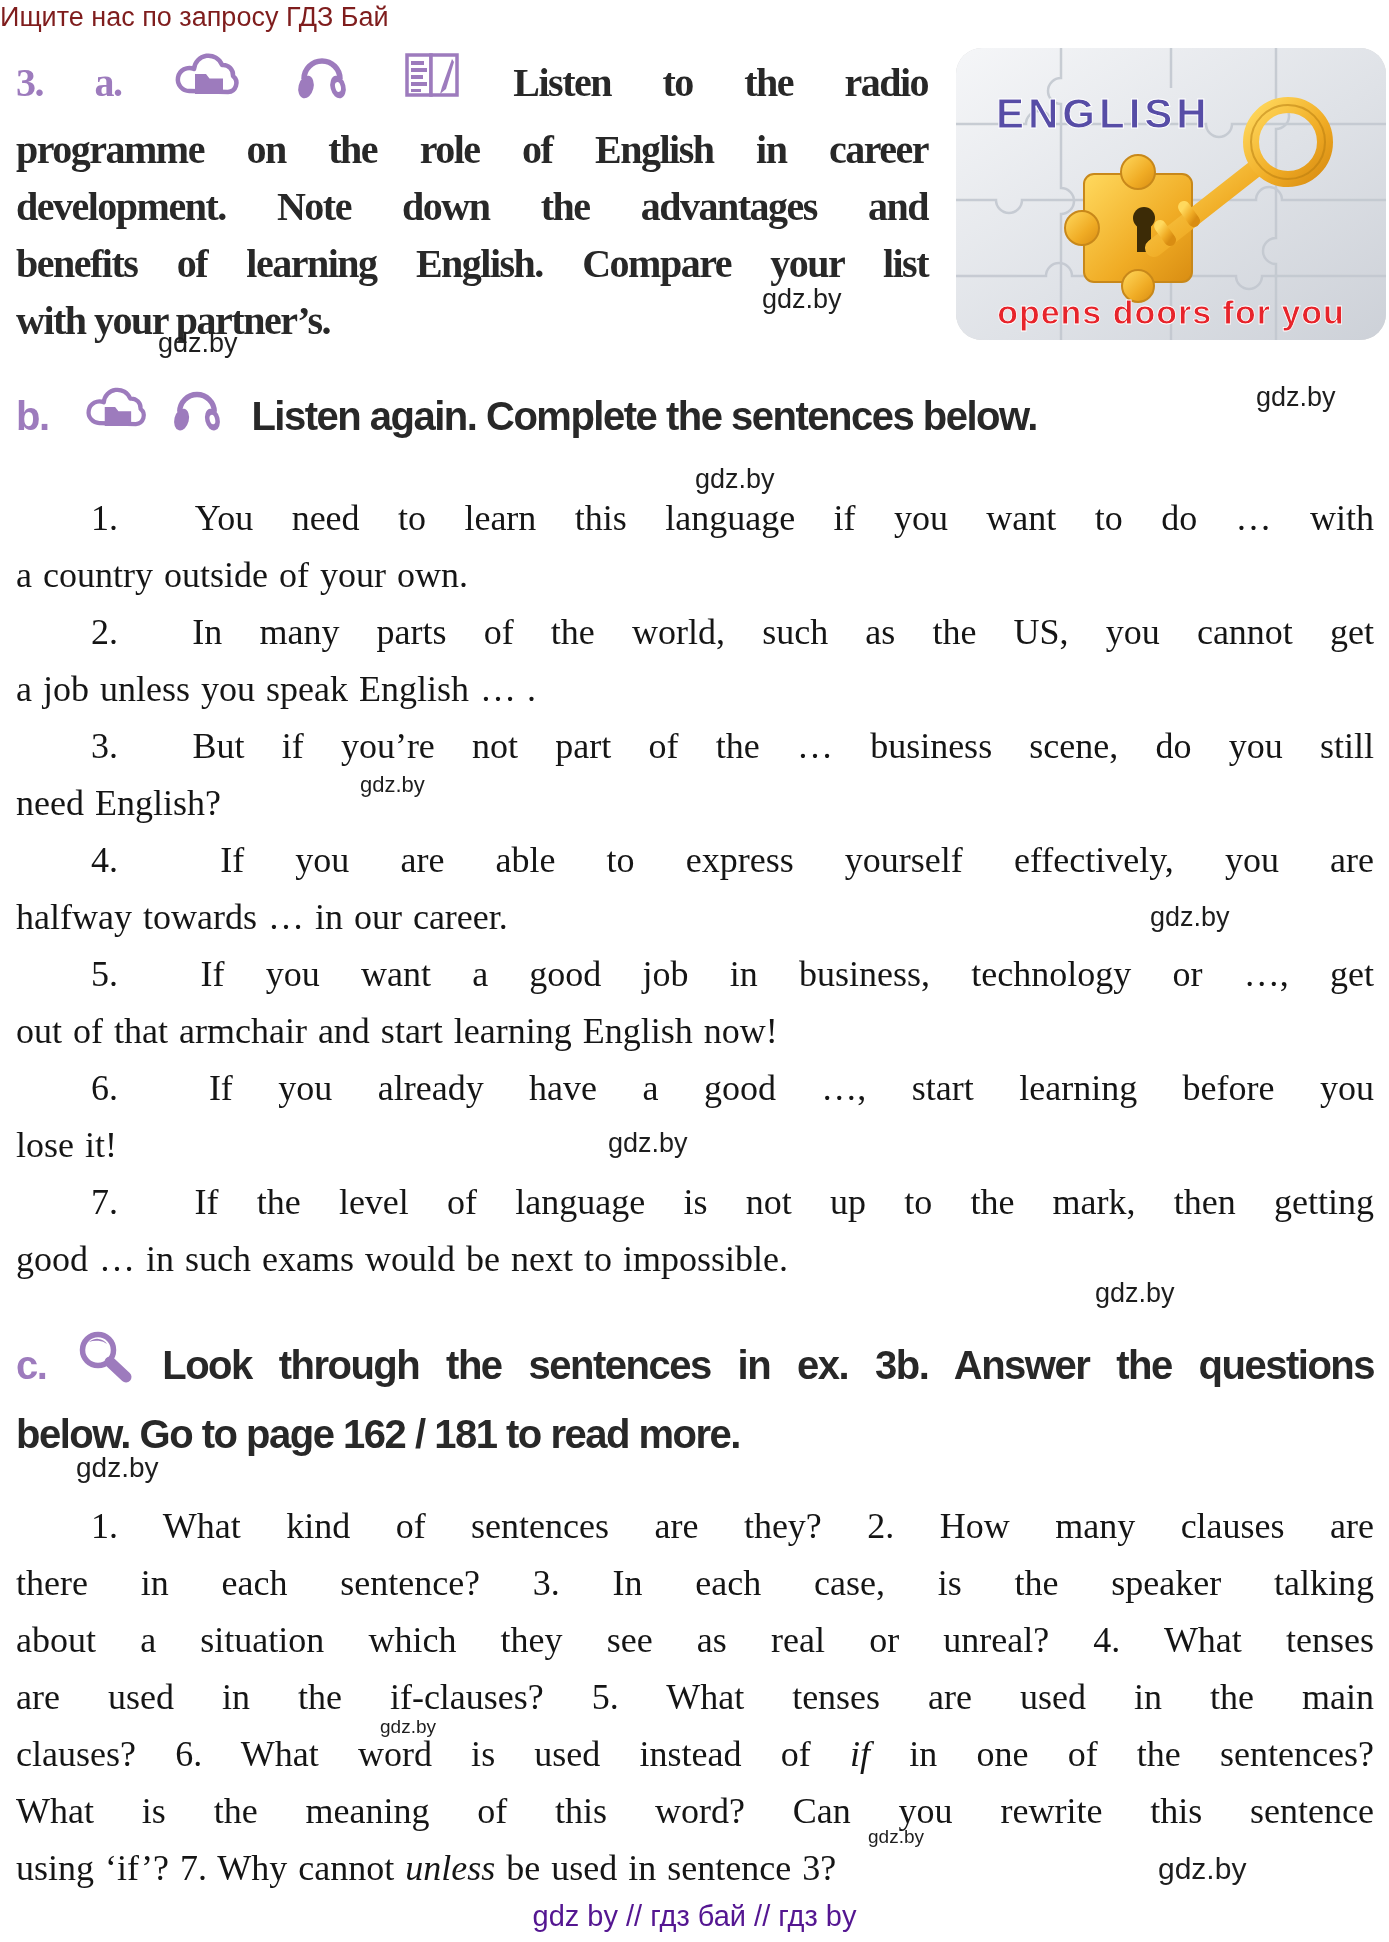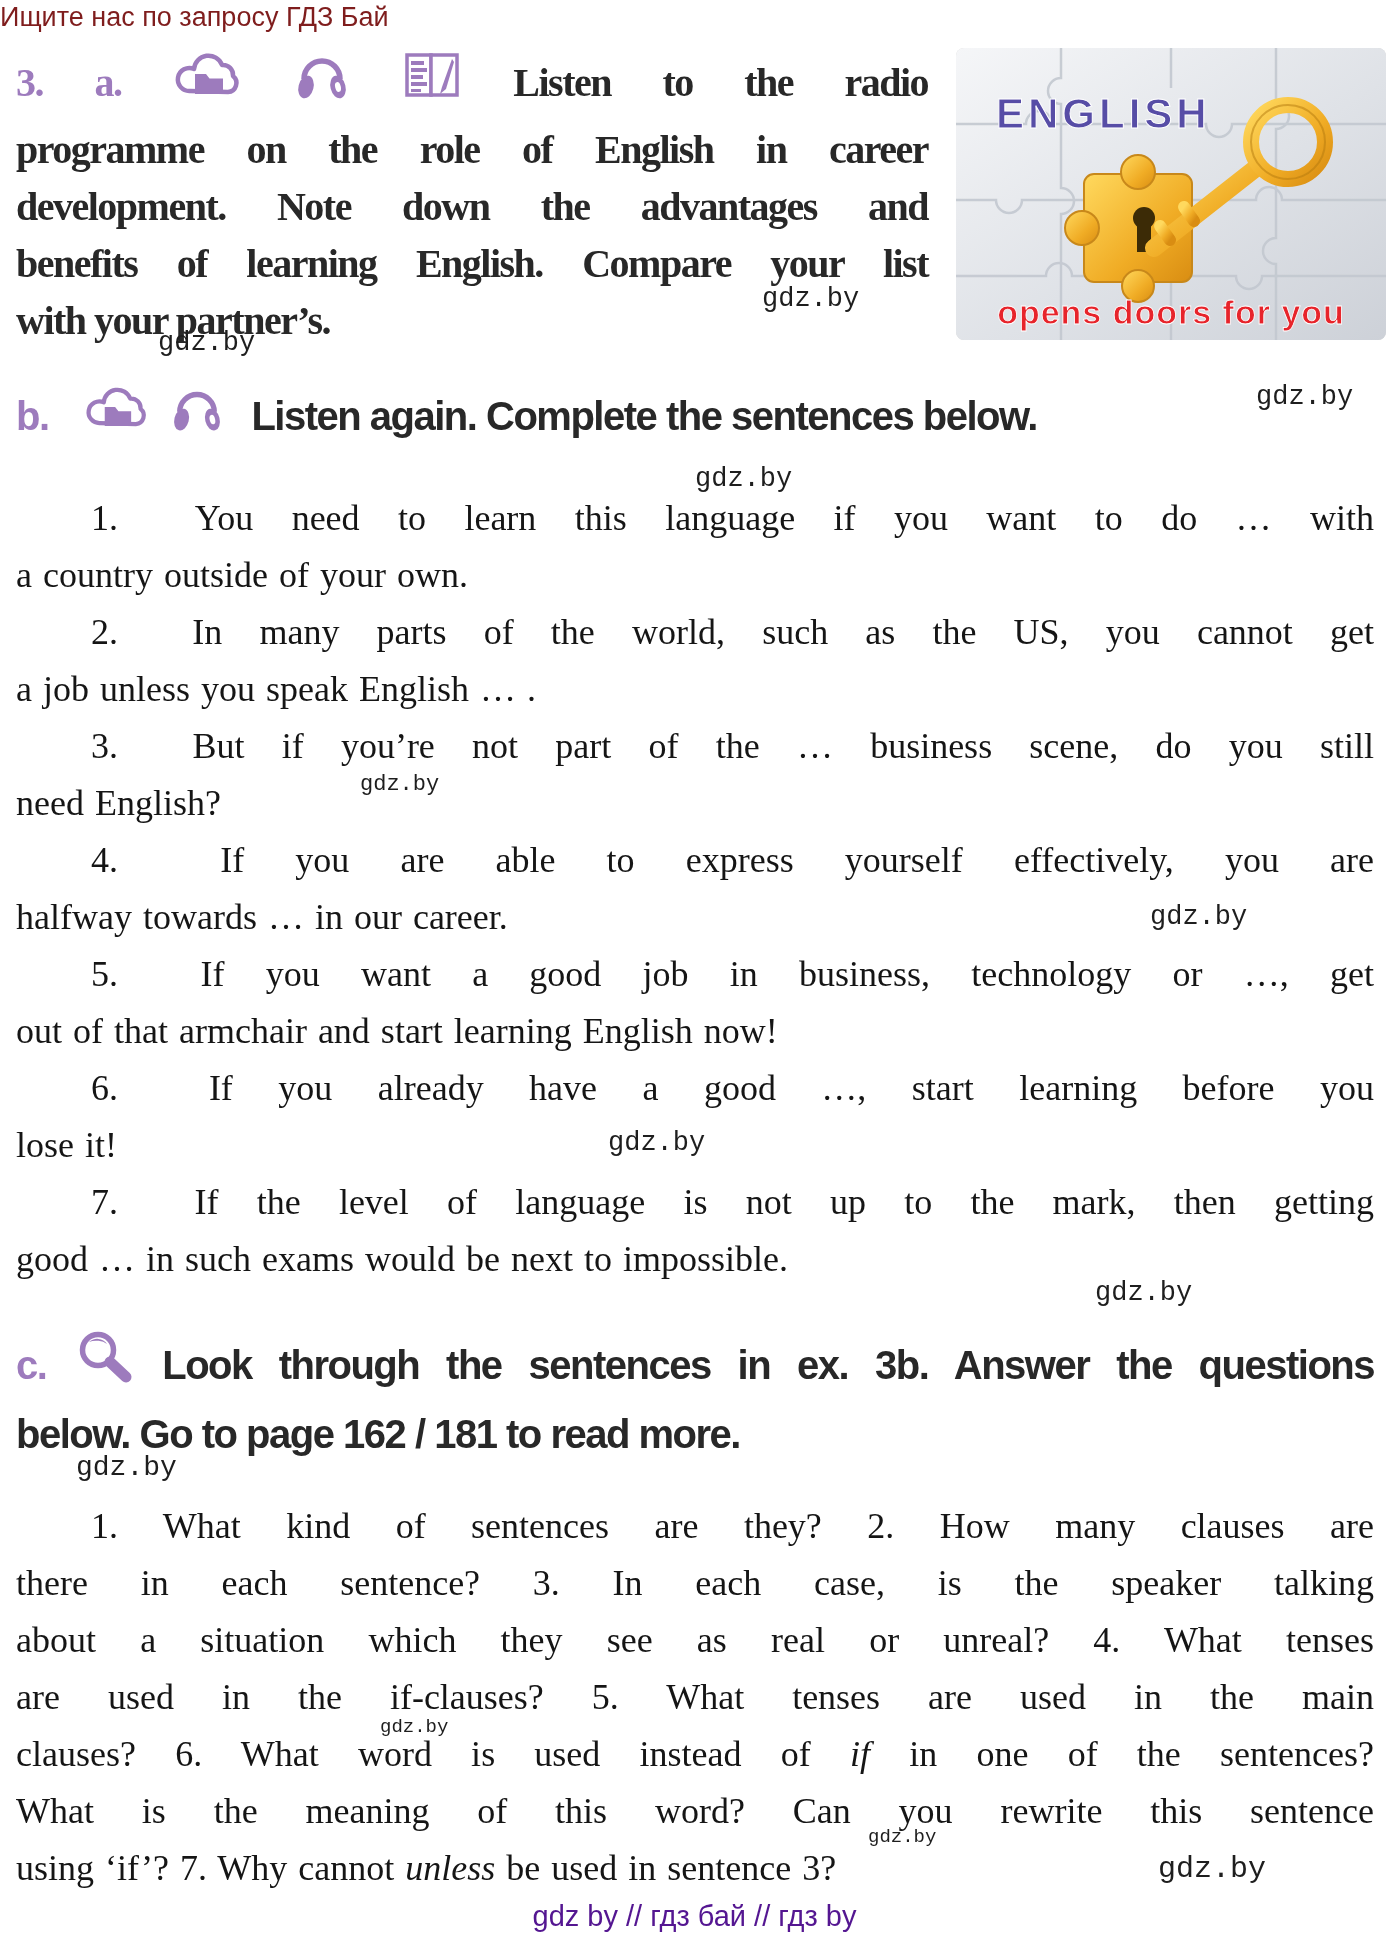--- a/index.html
+++ b/index.html
@@ -14,23 +14,23 @@
   .jl{text-align:justify;text-align-last:justify;}
   .task-label{color:#9d7bbd;font-weight:700;}
   .icon{display:inline-block;vertical-align:middle;transform:translateY(-4px);}
   
   .serif{position:absolute;font-family:"Liberation Serif","DejaVu Serif",serif;
          font-size:36px;line-height:57px;color:#151515;width:1358px;left:16px;
          word-spacing:2px;}
   .ind{text-indent:75px;}
   .it{font-style:italic;}
   
-  .wm{position:absolute;color:#1e1e1e;font-size:27px;font-family:Liberation Mono, monospace;}
+  .wm{position:absolute;color:#1e1e1e;font-size:27px;font-family:Liberation Sans, sans-serif;}
   
-  .poster{position:absolute;left:956px;top:48px;width:430px;height:292px;border-radius:8px;
+  .poster{position:absolute;left:956px;top:48px;width:430px;height:292px;border-radius:26px;
           overflow:hidden;box-shadow:0 0 0 1px #d8d8d8 inset;}
   
   .footer{position:absolute;top:1900px;left:0;width:100%;text-align:center;
           font-size:29px;color:#541691;}
 </style>
 </head>
 <body>
 
 <div class="page">
 

